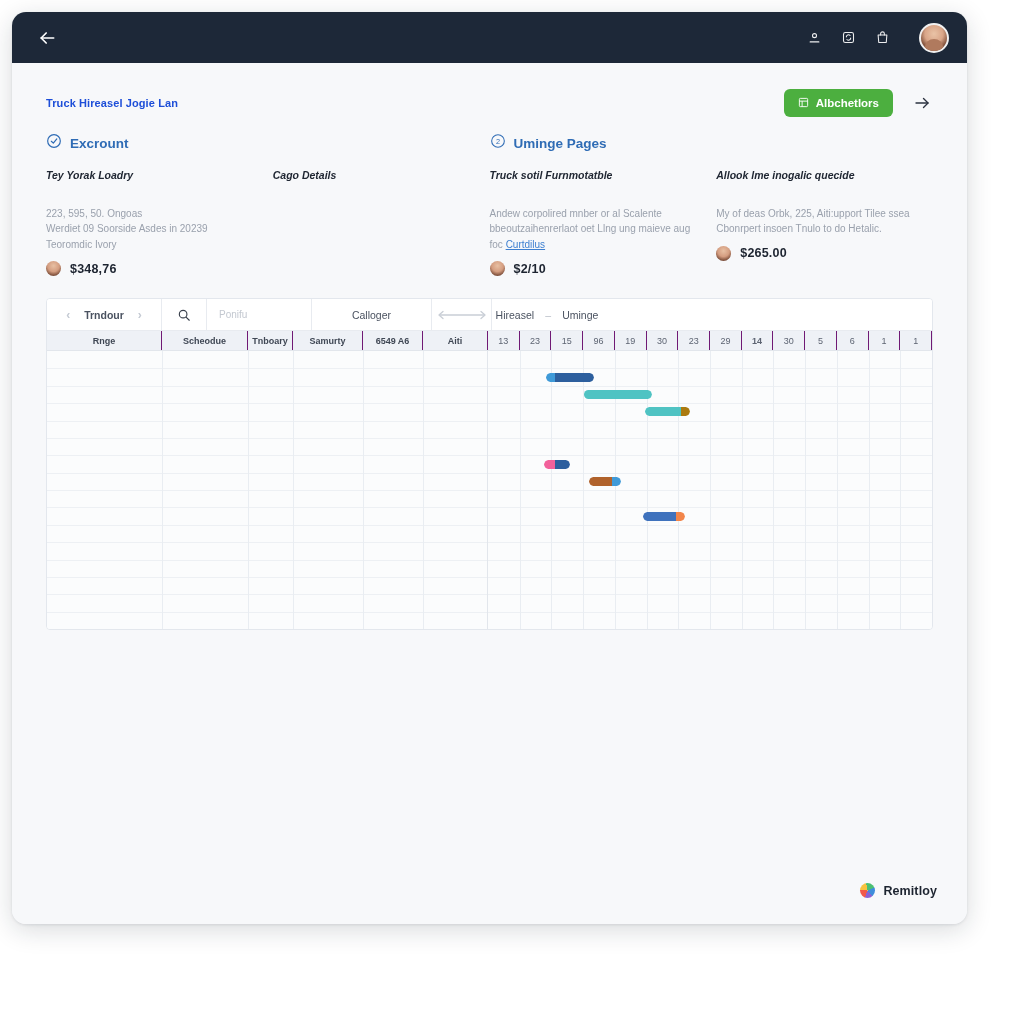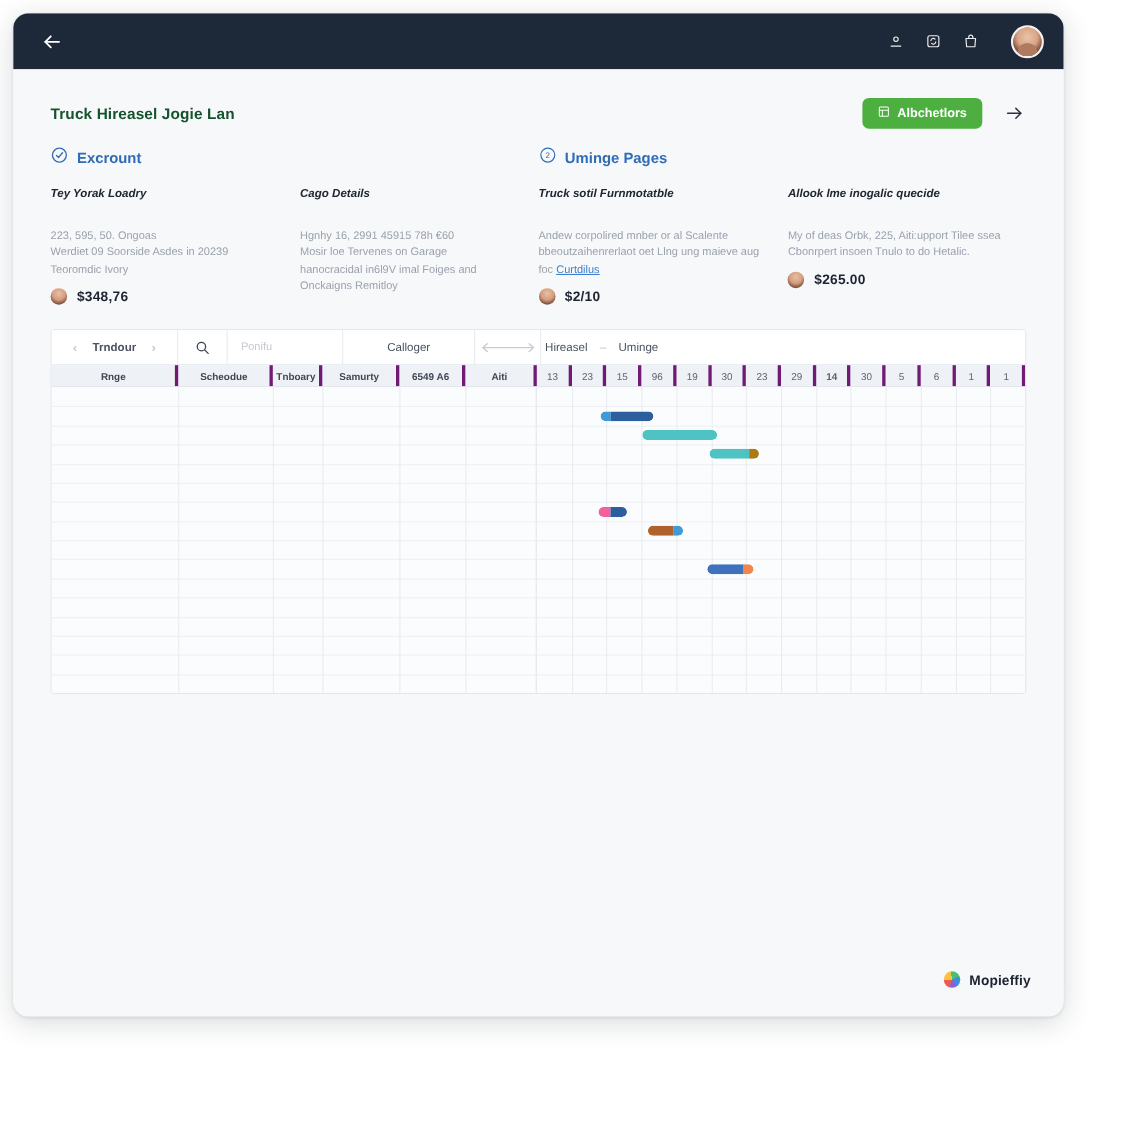--- a/index.html
+++ b/index.html
@@ -71,23 +71,23 @@
     position: relative;
     overflow: hidden;
   }
 
   .title-row {
     display: flex;
     align-items: center;
     padding: 26px 34px 0 34px;
   }
   .page-title {
-    font-size: 14px;
-    font-weight: 700;
-    color: #14532d;
+    font-size: 11px;
+    font-weight: 700;
+    color: #1d4ed8;
     letter-spacing: .1px;
   }
   .title-spacer { flex: 1 1 auto; }
   .primary-btn {
     background: #4caf3f;
     color: #ffffff;
     border: none;
     border-radius: 6px;
     height: 28px;
     padding: 0 14px;
@@ -237,21 +237,21 @@
   }
   .gh-left { width: 441px; display: flex; }
   .gh-right { flex: 1 1 auto; display: flex; }
   .gh-cell {
     font-size: 9px;
     font-weight: 700;
     color: #3f4754;
     display: flex;
     align-items: center;
     justify-content: center;
-    border-right: 3px solid #701a75;
+    border-right: 1px solid #701a75;
     height: 100%;
   }
 
   .gantt-body {
     position: relative;
     height: 278px;
     display: flex;
     background: #fbfcfd;
   }
   .gb-left {
@@ -390,24 +390,20 @@
             <div class="col-body" style="white-space:pre-line">223, 595, 50. Ongoas
 Werdiet 09 Soorside Asdes in 20239
 Teoromdic Ivory</div>
             <div class="amount-row">
               <div class="avatar-sm"></div>
               <div class="amount-val">$348,76</div>
             </div>
           </div>
           <div class="col">
             <div class="col-title">Cago Details</div>
-            <div class="col-body" style="white-space:pre-line">Hgnhy 16, 2991 45915 78h €60
-Mosir loe Tervenes on Garage
-hanocracidal in6l9V imal Foiges and
-Onckaigns Remitloy</div>
           </div>
         </div>
       </div>
 
       <div class="section-half">
         <div class="section-head">
           <span>
             <svg width="16" height="16" viewBox="0 0 24 24" fill="none" stroke="#2f6cb5" stroke-width="1.6">
               <circle cx="12" cy="12" r="9.5"></circle>
               <text x="12" y="16" font-size="11" font-family="Liberation Sans, sans-serif" fill="#2f6cb5" stroke="none" text-anchor="middle">2</text>
@@ -569,17 +565,17 @@
             <div class="bar" style="left: 155px; width: 42px; top: 160.562px;">
               <div class="seg cap-l" style="width: 78.5714%; background: rgb(63, 114, 189);"></div>
               <div class="seg cap-r" style="width: 21.4286%; background: rgb(242, 133, 74);"></div>
             </div>
           </div>
       </div>
     </div>
 
     <div class="footer">
       <div class="logo-mark"></div>
-      <div class="logo-text">Mopieffiy</div>
+      <div class="logo-text">Remitloy</div>
     </div>
 
   </div>
 </div>
 
 </body></html>

